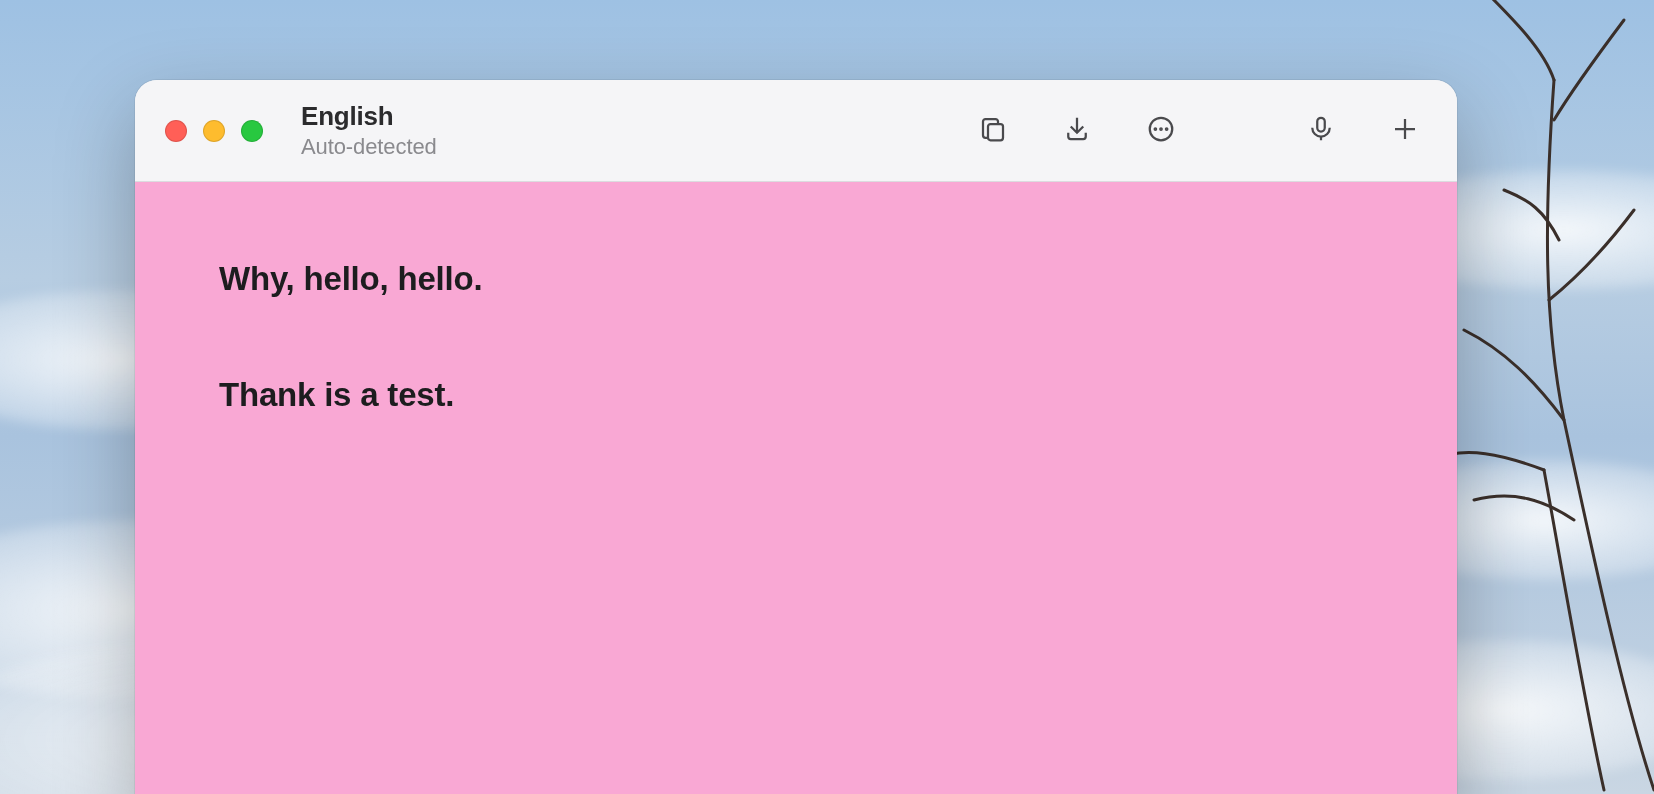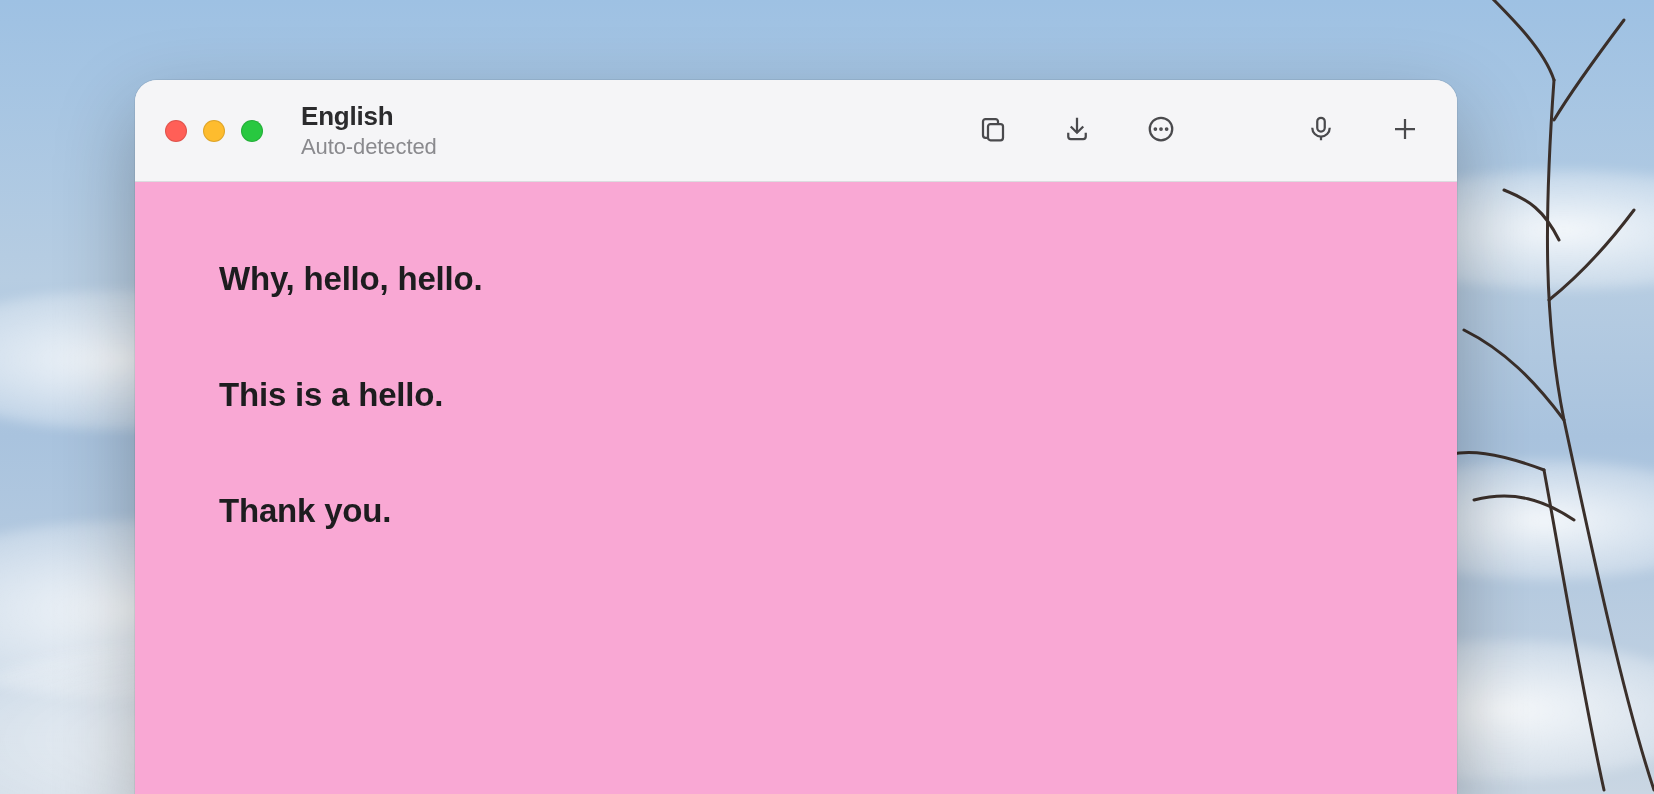--- a/index.html
+++ b/index.html
@@ -195,16 +195,15 @@
               <path d="M12 4 v16"></path>
               <path d="M4 12 h16"></path>
             </svg>
         </span>
       </div>
     </div>
   </div>
 
   <div class="content">
     <div class="transcript-line">Why, hello, hello.</div>
-    <div class="transcript-line">This is a hello.</div>
-    <div class="transcript-line">Thank you.</div>
+    <div class="transcript-line">Thank is a test.</div>
   </div>
 </div>
 
 </body></html>

